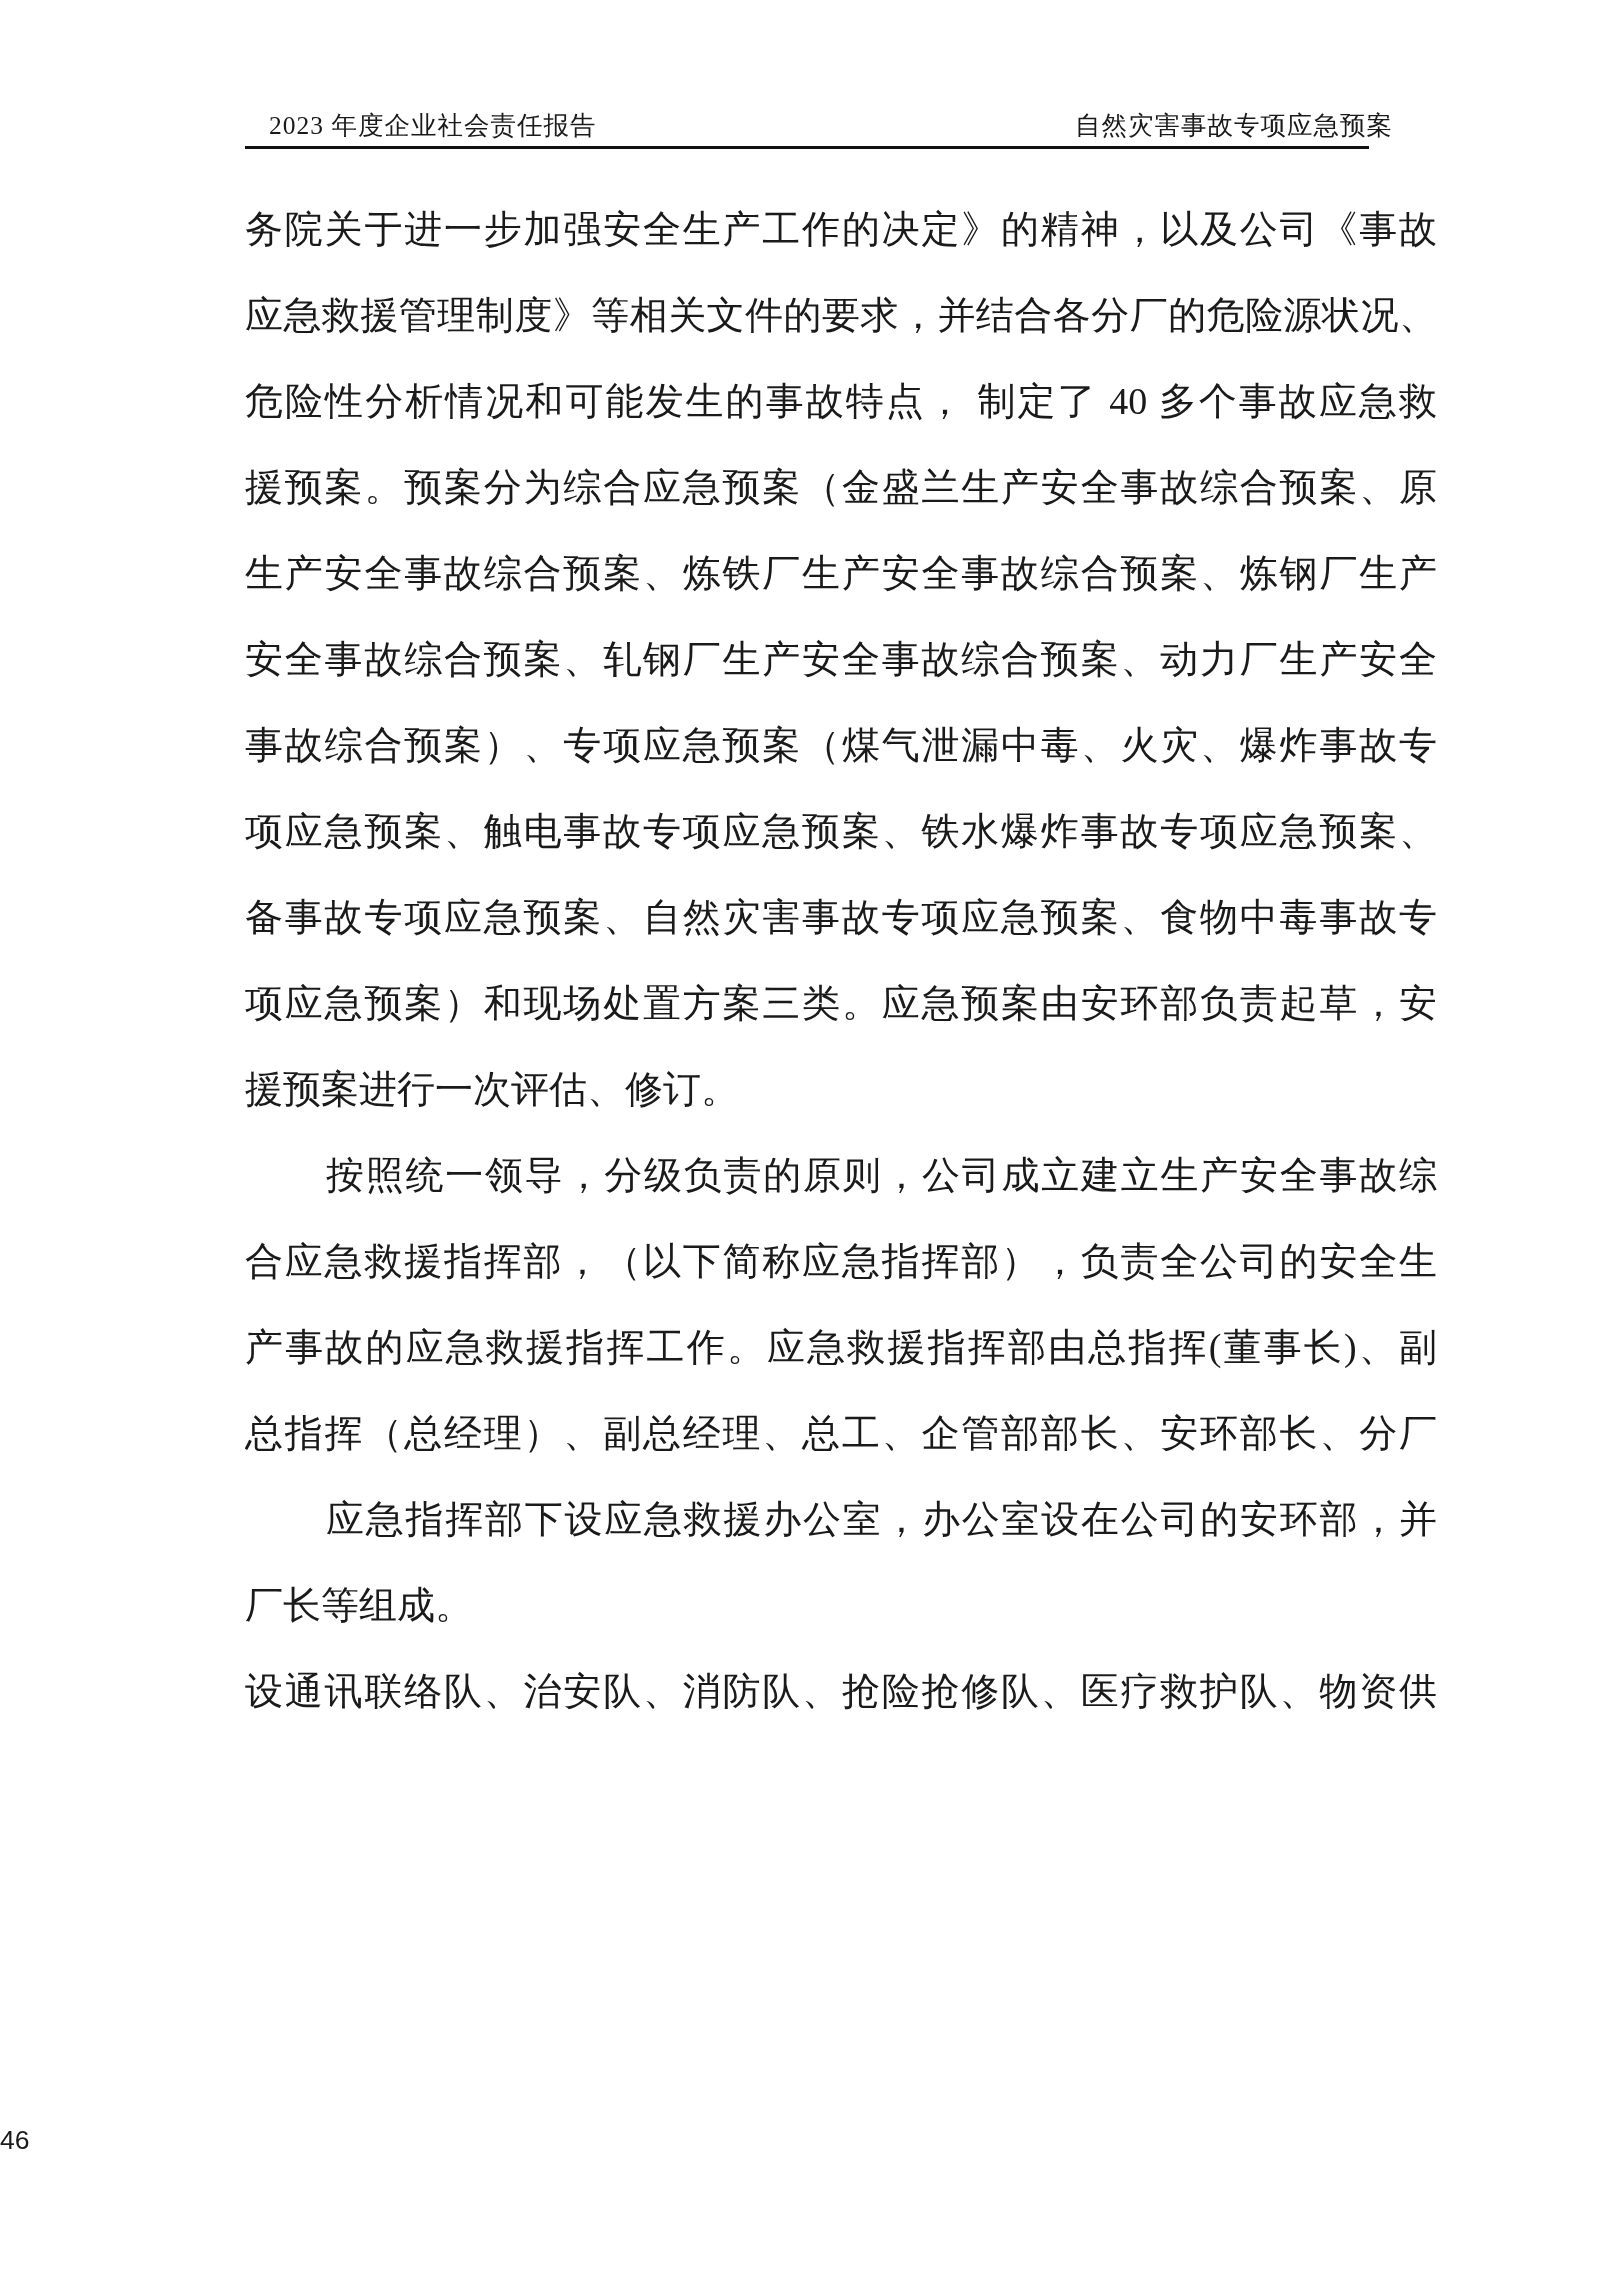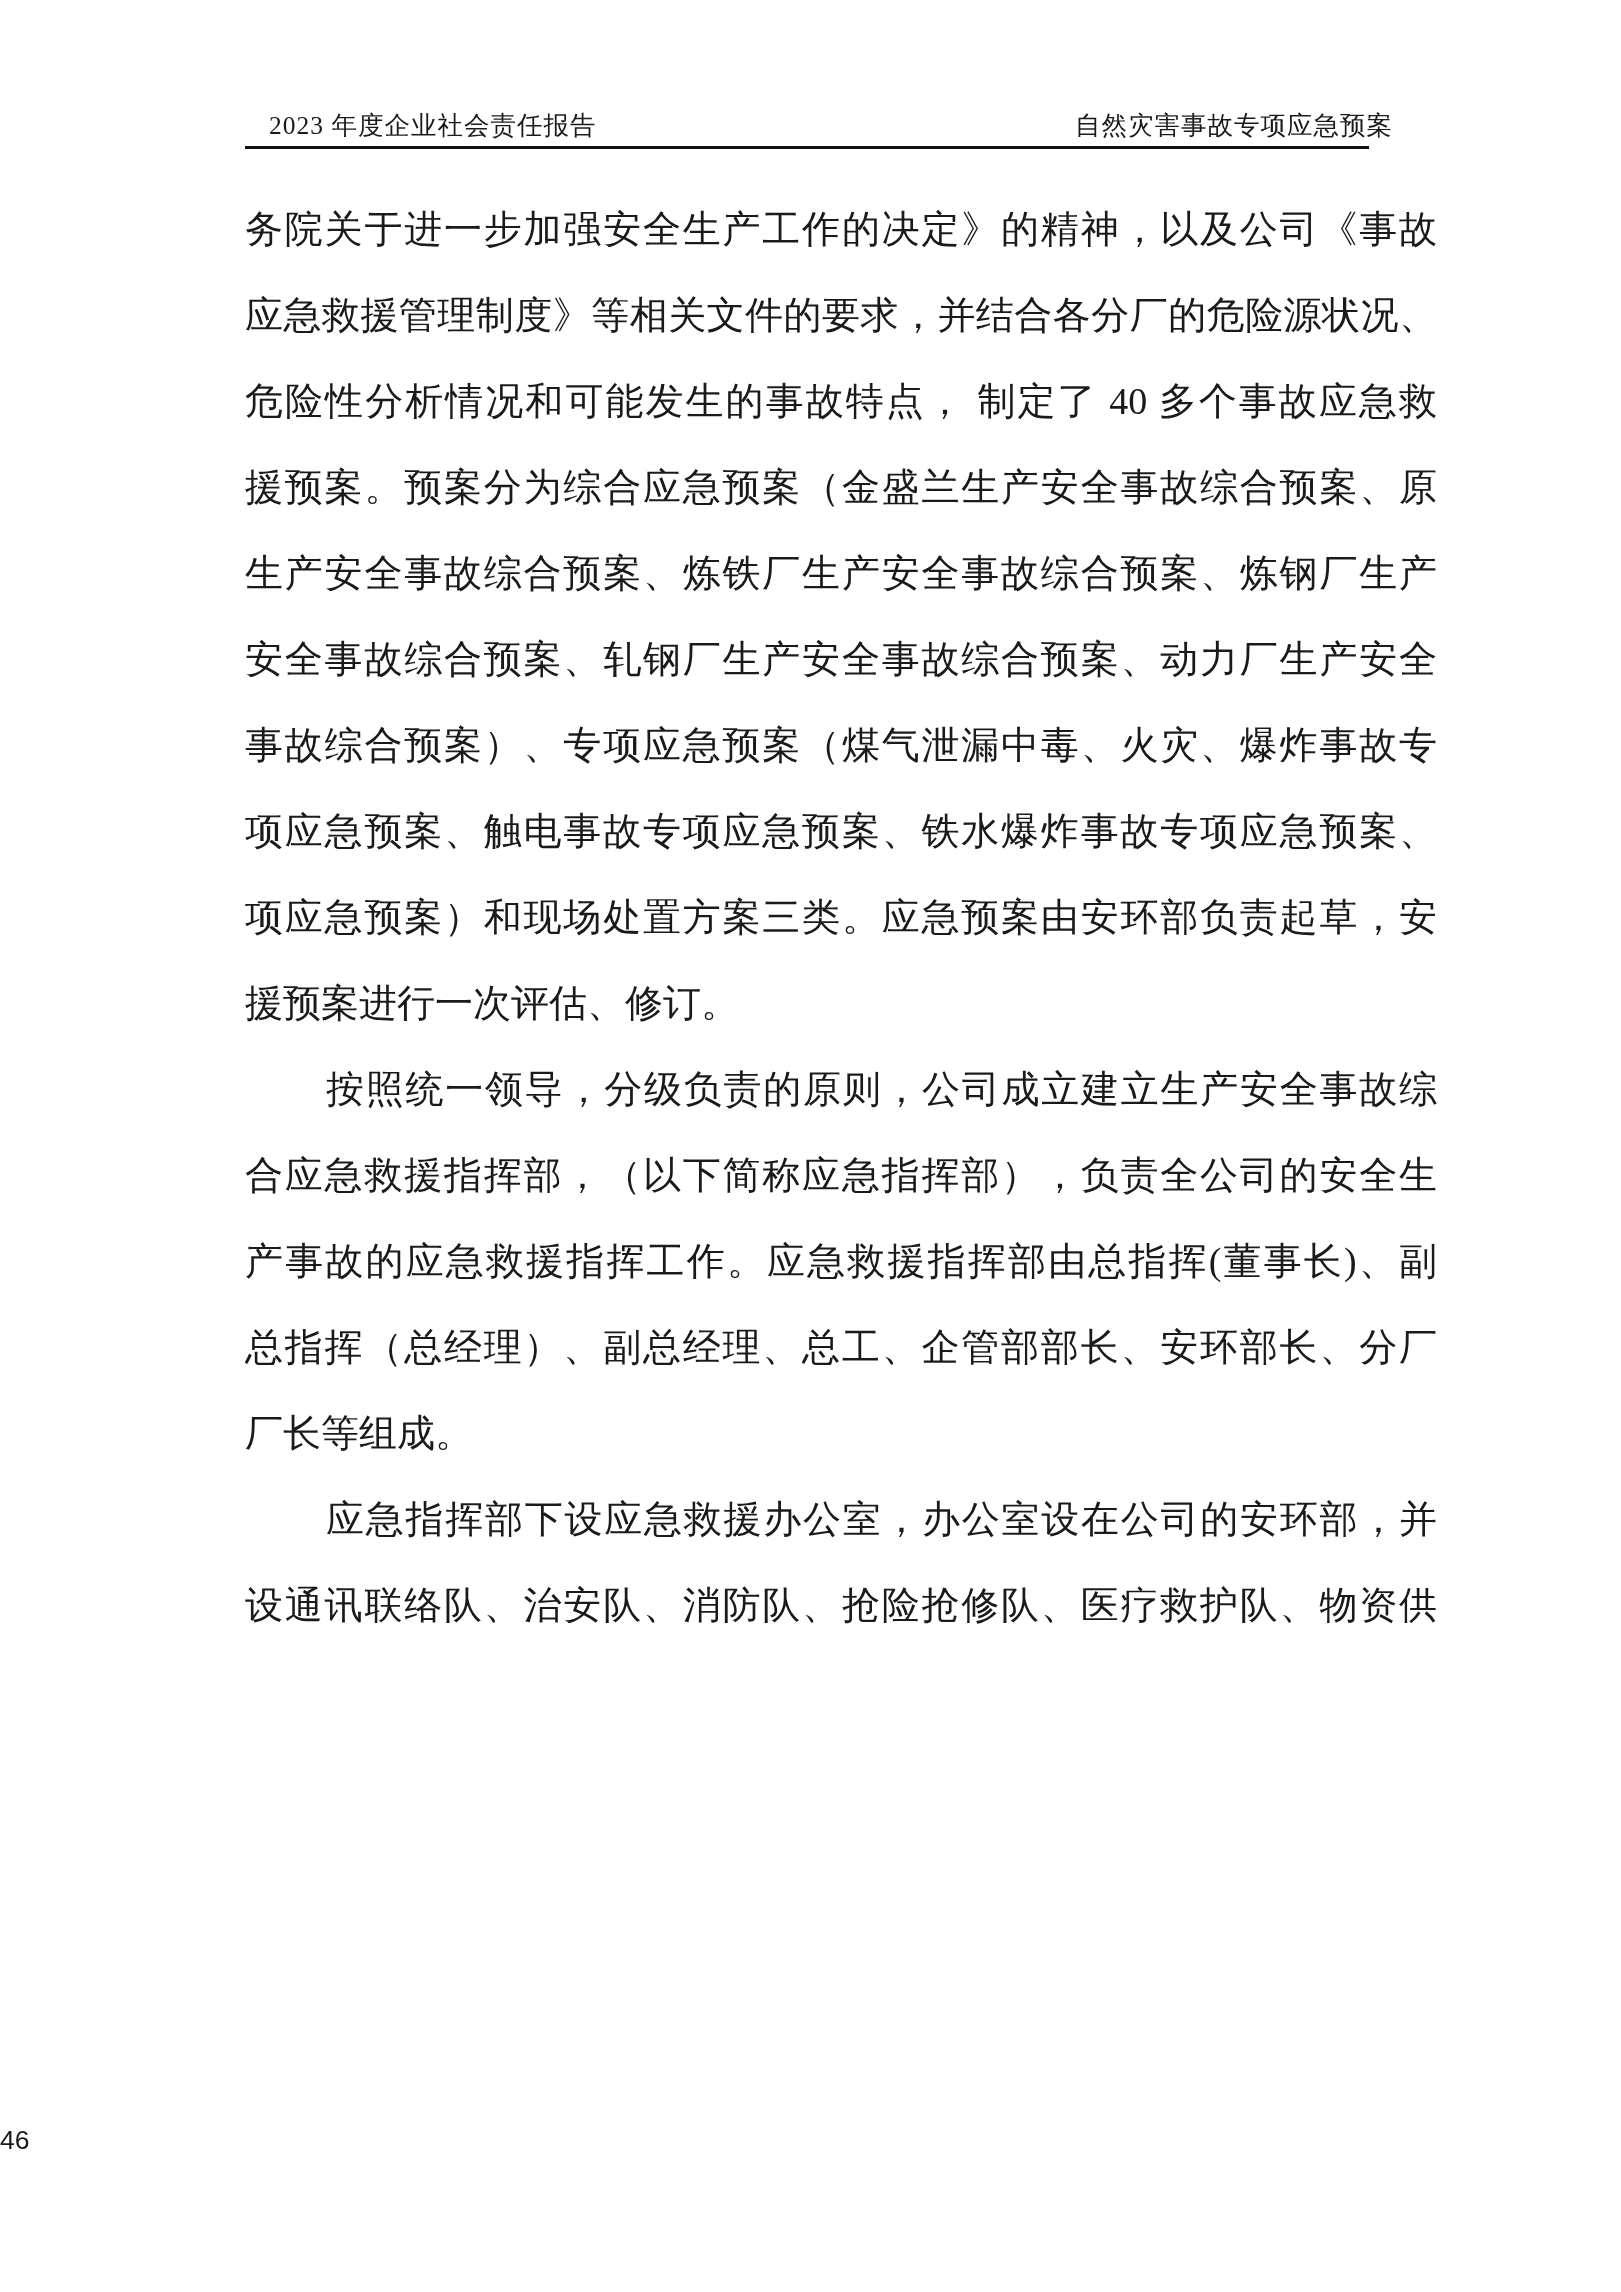--- a/index.html
+++ b/index.html
@@ -101,28 +101,29 @@
   <div class="body-text">
 
       <div class="line">务院关于进一步加强安全生产工作的决定》的精神，以及公司《事故</div>
       <div class="line">应急救援管理制度》等相关文件的要求，并结合各分厂的危险源状况、</div>
       <div class="line">危险性分析情况和可能发生的事故特点， 制定了 40 多个事故应急救</div>
       <div class="line">援预案。预案分为综合应急预案（金盛兰生产安全事故综合预案、原</div>
       <div class="line">生产安全事故综合预案、炼铁厂生产安全事故综合预案、炼钢厂生产</div>
       <div class="line">安全事故综合预案、轧钢厂生产安全事故综合预案、动力厂生产安全</div>
       <div class="line">事故综合预案）、专项应急预案（煤气泄漏中毒、火灾、爆炸事故专</div>
       <div class="line">项应急预案、触电事故专项应急预案、铁水爆炸事故专项应急预案、</div>
+      <div class="line">备事故专项应急预案、自然灾害事故专项应急预案、食物中毒事故专</div>
       <div class="line">项应急预案）和现场处置方案三类。应急预案由安环部负责起草，安</div>
       <div class="line para-end">援预案进行一次评估、修订。</div>
       <div class="line indent">按照统一领导，分级负责的原则，公司成立建立生产安全事故综</div>
       <div class="line">合应急救援指挥部，（以下简称应急指挥部），负责全公司的安全生</div>
       <div class="line">产事故的应急救援指挥工作。应急救援指挥部由总指挥(董事长)、副</div>
       <div class="line">总指挥（总经理）、副总经理、总工、企管部部长、安环部长、分厂</div>
+      <div class="line indent">应急指挥部下设应急救援办公室，办公室设在公司的安环部，并</div>
       <div class="line para-end">厂长等组成。</div>
-      <div class="line indent">应急指挥部下设应急救援办公室，办公室设在公司的安环部，并</div>
       <div class="line">设通讯联络队、治安队、消防队、抢险抢修队、医疗救护队、物资供</div>
     </div>
 
   <div class="page-footer">
     <span class="page-number">46</span>
   </div>
 
 </div>
 
 

